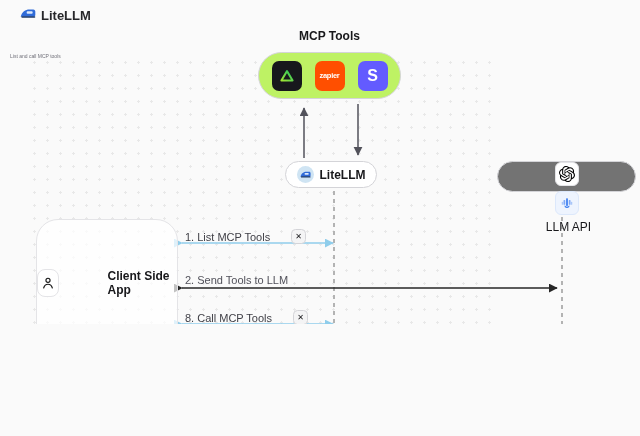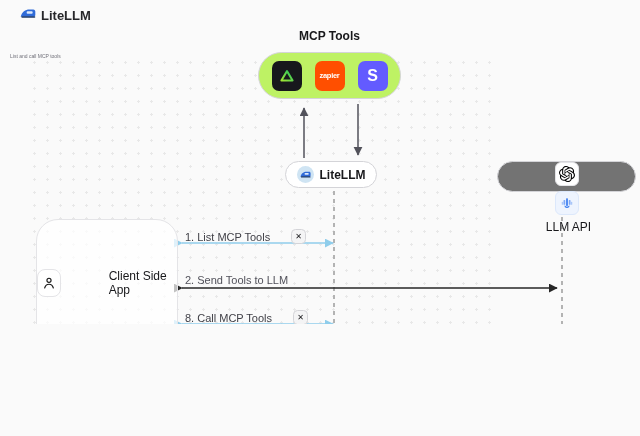--- a/index.html
+++ b/index.html
@@ -48,21 +48,21 @@
   .provider-tile{width:24px;height:24px;border-radius:6px;box-sizing:border-box;display:flex;align-items:center;justify-content:center;flex:0 0 auto;}
   .tile-openai{background:#fff;border:1px solid #e4e4e7;}
   .tile-blueglyph{background:#eef4fe;border:1px solid #dce8fb;}
   .llm-api-box .node-label{font-size:12px;font-weight:500;color:#18181b;margin-left:4px;}
   .client-box{
     position:absolute;left:36px;top:219px;width:142px;height:128px;box-sizing:border-box;
     background:rgba(255,255,255,.72);border:1.5px solid #e4e4e7;border-radius:22px;
     display:flex;align-items:center;justify-content:center;gap:8px;z-index:2;
   }
   .person-tile{width:26px;height:26px;border-radius:8px;background:#fff;border:1px solid #e4e4e7;display:flex;align-items:center;justify-content:center;}
-  .client-box .node-label{font-size:12px;font-weight:400;color:#18181b;margin-left:40px;}
+  .client-box .node-label{font-size:12px;font-weight:700;color:#18181b;margin-left:40px;}
   
   .step-label{position:absolute;display:flex;align-items:center;gap:21px;font-size:11px;color:#3f3f46;z-index:2;}
   .step-1{left:185px;top:229px;}
   .step-2{left:185px;top:274px;color:#52525b;}
   .step-3{left:185px;top:310px;}
   .tools-badge{
     display:inline-flex;align-items:center;justify-content:center;
     width:15px;height:15px;border-radius:4.5px;background:#f4f4f5;border:1px solid #d4d4d8;
     font-size:8px;font-weight:700;color:#18181b;line-height:1;box-sizing:border-box;
   }

